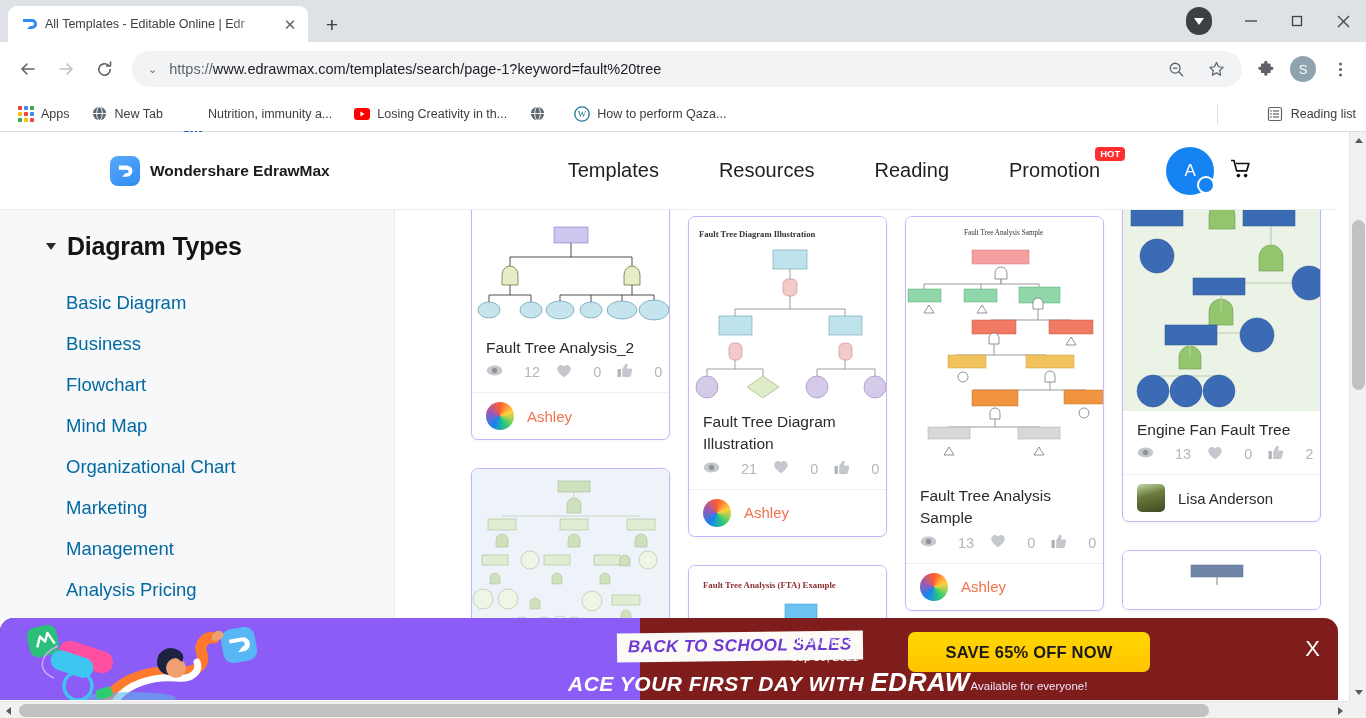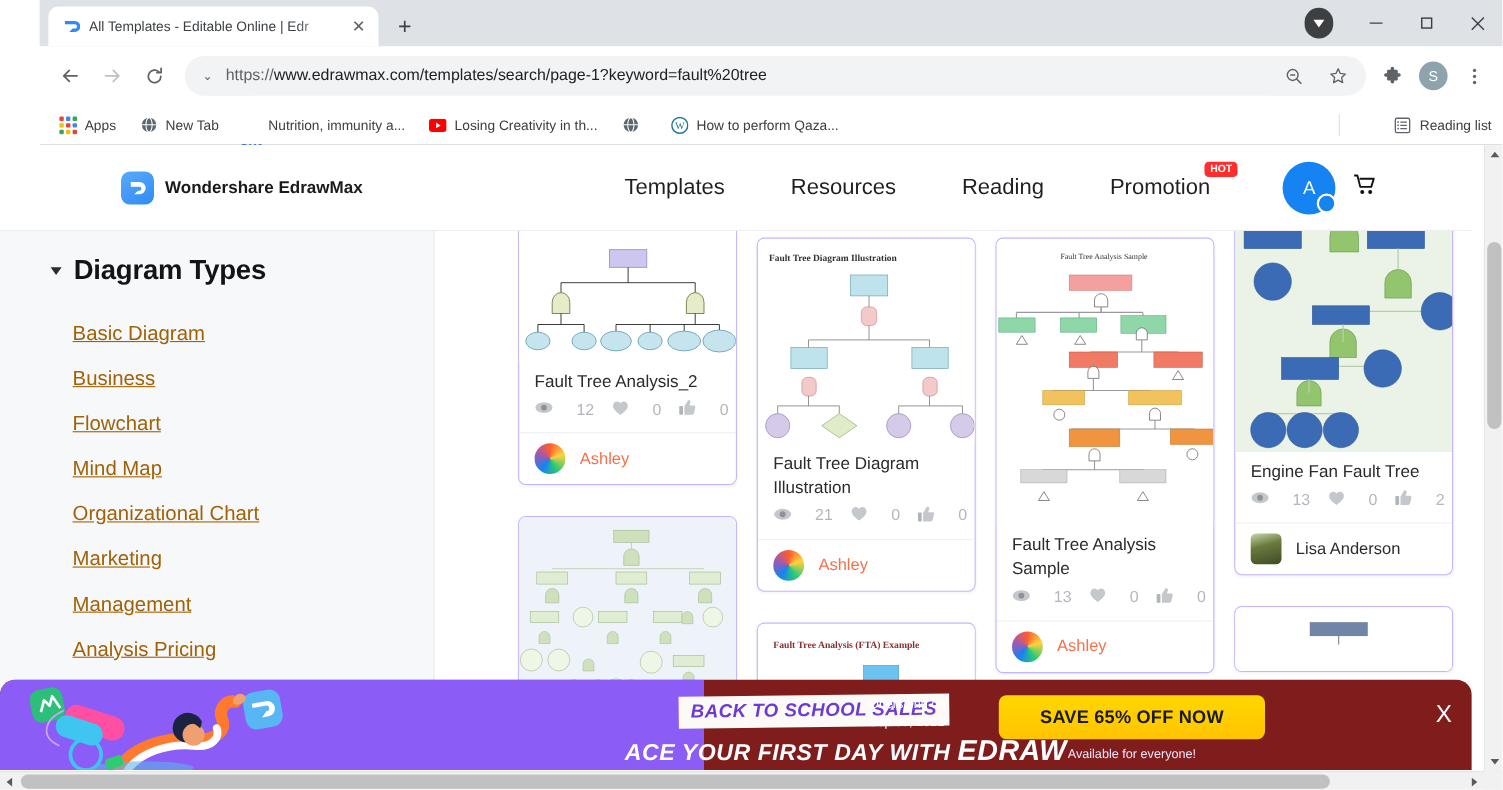--- a/index.html
+++ b/index.html
@@ -3,21 +3,21 @@
 <meta charset="utf-8">
 <style>
   * { box-sizing: border-box; margin: 0; padding: 0; }
   html, body {
     width: 1366px; height: 718px;
     overflow: hidden;
     font-family: "Liberation Sans", sans-serif;
     background: #ffffff;
   }
   
-  .browser { width: 1366px; height: 718px; position: relative; padding-left: 36px; }
+  .browser { width: 1366px; height: 718px; position: relative; }
 
   .tabstrip {
     height: 42px; background: #dee1e6;
     display: flex; align-items: flex-end; padding-left: 8px;
     position: relative;
   }
   .tab {
     width: 300px; height: 36px; background: #ffffff;
     border-radius: 9px 9px 0 0;
     display: flex; align-items: center; padding: 0 8px 0 12px;
@@ -183,21 +183,21 @@
   }
   .sb-head {
     display: flex; align-items: center; gap: 11px; margin-bottom: 22px;
   }
   .sb-caret {
     width: 0; height: 0; border-left: 5px solid transparent;
     border-right: 5px solid transparent; border-top: 7px solid #2b2b2b;
   }
   .sb-title { font-size: 25px; font-weight: bold; color: #141414; letter-spacing: -0.2px; }
   .sb-item {
-    font-size: 18.5px; color: #a16207; padding: 9px 0 10px 20px; text-decoration: underline;
+    font-size: 18.5px; color: #0369a1; padding: 9px 0 10px 20px;
   }
 
   .grid-area { flex: 1; padding: 10px 0 0 0; position: relative; overflow: hidden; }
   .cards {
     display: flex; gap: 18px; padding-left: 76px;
   }
   .col { width: 199px; flex: 0 0 199px; display: flex; flex-direction: column; gap: 28px; }
   .card {
     background: #fff; border: 1px solid #c4b5fd; border-radius: 7px;
     overflow: hidden; box-shadow: 0 1px 3px rgba(20,30,60,0.06);

